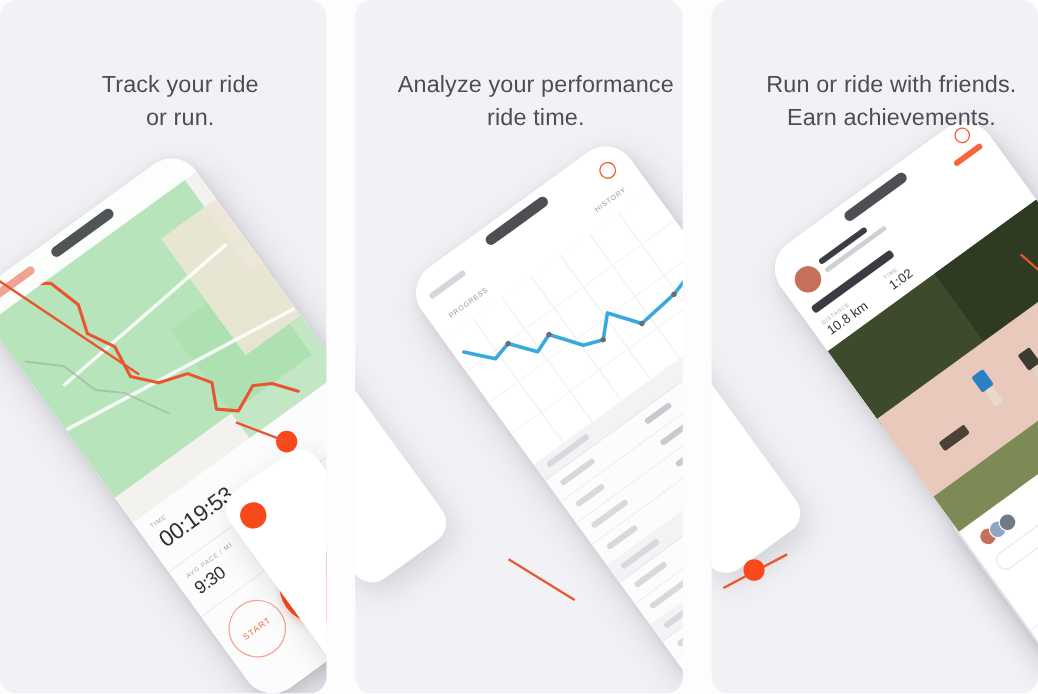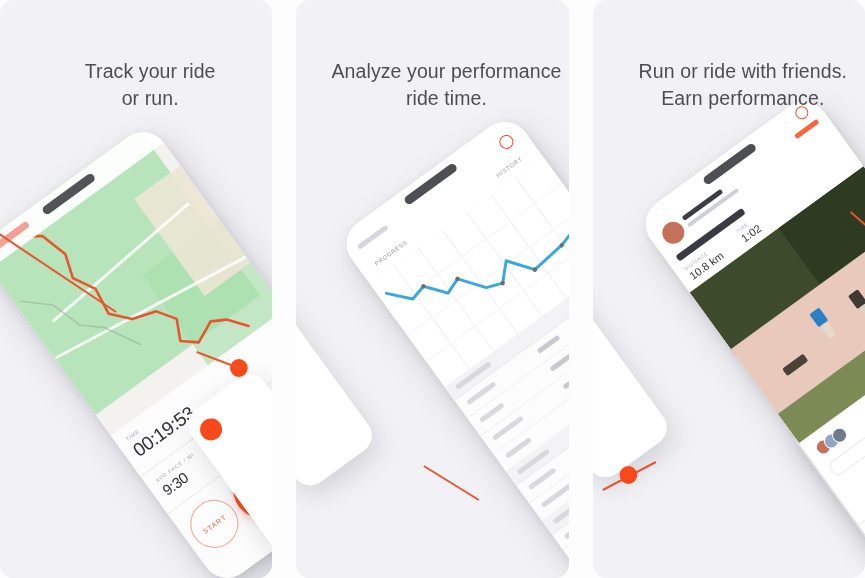--- a/index.html
+++ b/index.html
@@ -320,21 +320,21 @@
             
             
           </div>
         </div>
       </div>
     </div>
   </div>
 
   <div class="panel" id="p3">
     <div class="panel-headline">Run or ride with friends.
-Earn performance.</div>
+Earn achievements.</div>
     <div class="stage">
 
       <svg class="route-svg" viewBox="0 0 277 578" preserveAspectRatio="none">
         <path d="M10 490 L64 462" stroke="#e8552e" stroke-width="2" fill="none"></path>
         <circle cx="36" cy="475" r="9" fill="#f8491a"></circle>
         <path d="M262 212 L290 236" stroke="#e8552e" stroke-width="2" fill="none"></path>
       </svg>
 
       <div class="edge-phone" style="left:-68px;top:250px;transform:rotate(-36deg);">
         

